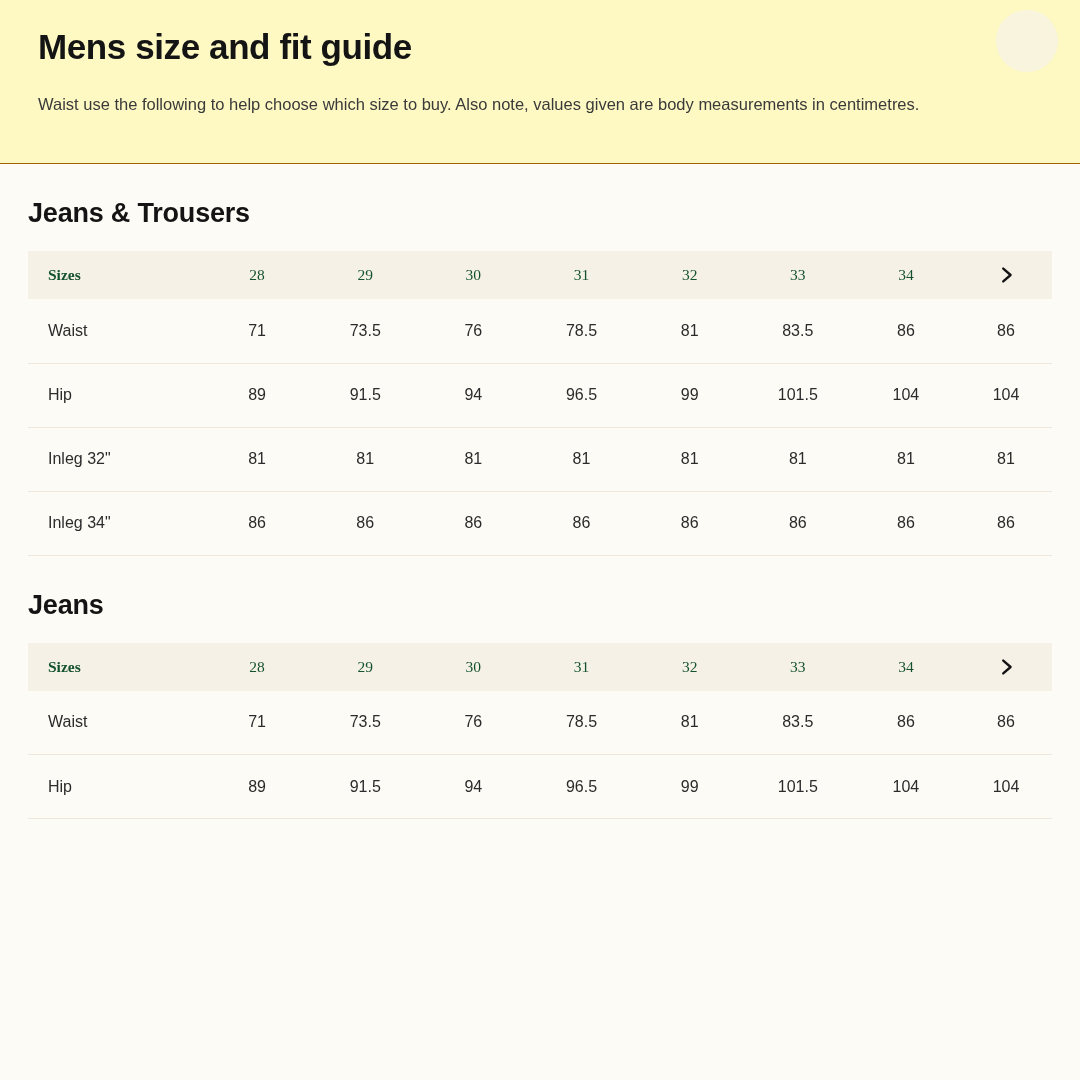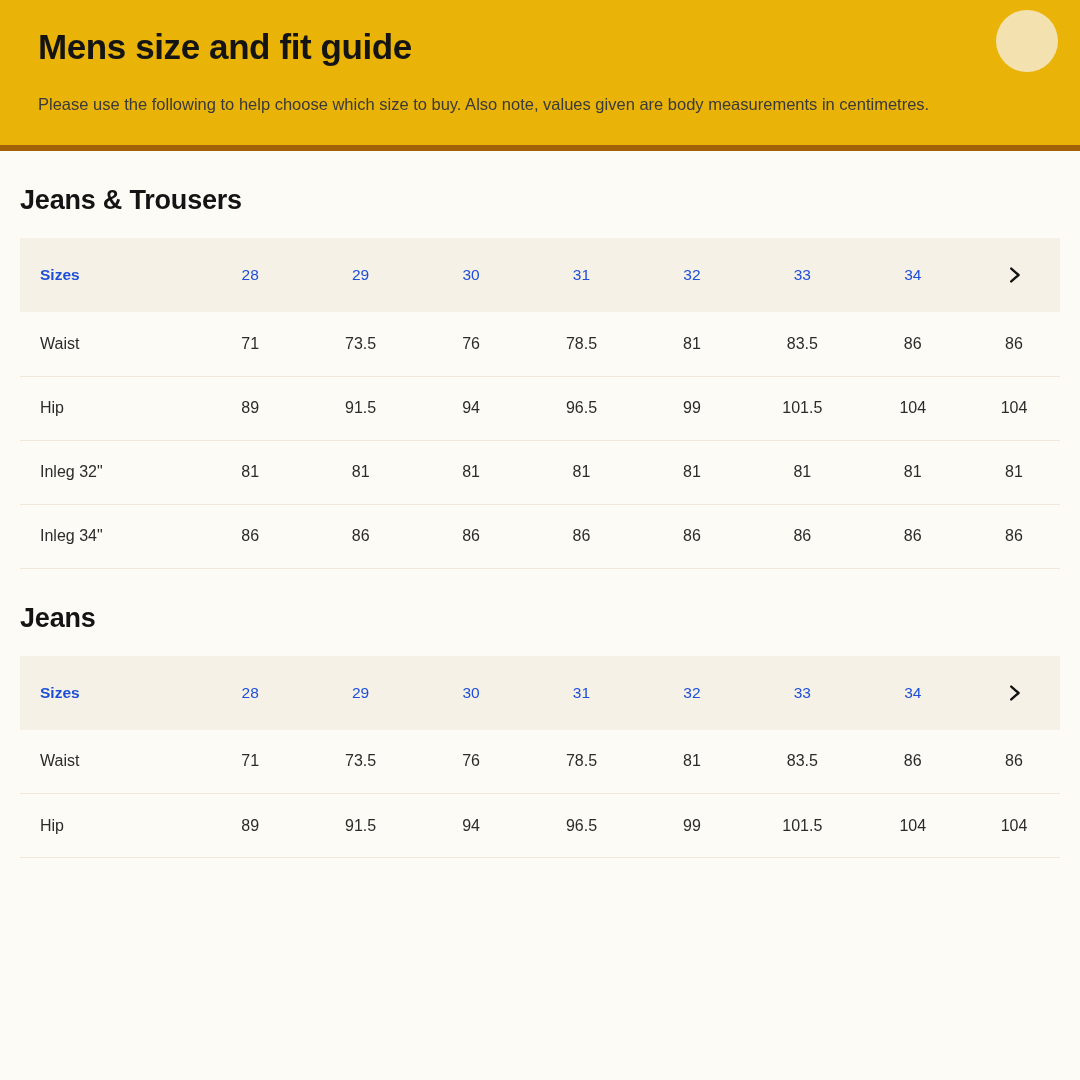--- a/index.html
+++ b/index.html
@@ -15,23 +15,23 @@
   }
   .page {
     position: relative;
     width: 1080px;
     height: 1080px;
     background: #fdfbf6;
   }
 
   
   .header {
-    padding: 28px 38px 26px 38px;
-    border-bottom: 6px solid #a16207;
-    background: #eab308;
+    padding: 28px 38px 44px 38px;
+    border-bottom: 1px solid #a16207;
+    background: #fef9c3;
   }
   .page-title {
     font-size: 35px;
     font-weight: bold;
     letter-spacing: -0.4px;
     margin: 0 0 22px 0;
     line-height: 1.1;
     color: #141414;
   }
   .page-subtitle {
@@ -50,21 +50,21 @@
     right: 22px;
     width: 62px;
     height: 62px;
     border-radius: 50%;
     background: #f6f1e7;
     opacity: .75;
   }
 
   
   .section {
-    padding: 0 20px;
+    padding: 0 28px;
   }
   .section-title {
     font-size: 27px;
     font-weight: bold;
     letter-spacing: -0.2px;
     margin: 34px 0 22px 0;
     color: #141414;
   }
 
   .table-wrap {
@@ -73,25 +73,26 @@
   }
   table.size-table {
     width: 100%;
     border-collapse: collapse;
     table-layout: fixed;
   }
   table.size-table thead th {
     background: #f6f1e6;
     font-size: 15.5px;
     font-weight: bold;
-    color: #1d4ed8;
-    height: 74px;
+    color: #14532d;
+    height: 48px;
     text-align: center;
     padding: 0;
     border: none;
+    font-family: Liberation Serif, serif;
   }
   table.size-table thead th.label-col {
     text-align: left;
     padding-left: 20px;
   }
   table.size-table thead th.num {
     font-weight: normal;
     text-align: center;
   }
   table.size-table tbody td {
@@ -133,21 +134,21 @@
 </style>
 </head>
 <body>
 
 <div class="page">
 
   <div class="corner-mark"></div>
 
   <div class="header">
     <h1 class="page-title">Mens size and fit guide</h1>
-    <p class="page-subtitle">Please use the following to help choose which size to buy. Also note, values given are body measurements in centimetres.</p>
+    <p class="page-subtitle">Waist use the following to help choose which size to buy. Also note, values given are body measurements in centimetres.</p>
   </div>
 
   <div class="section">
     <h2 class="section-title">Jeans &amp; Trousers</h2>
 
     <div class="table-wrap">
       <table class="size-table">
         <colgroup>
           <col class="c-label">
             <col class="c-num">

